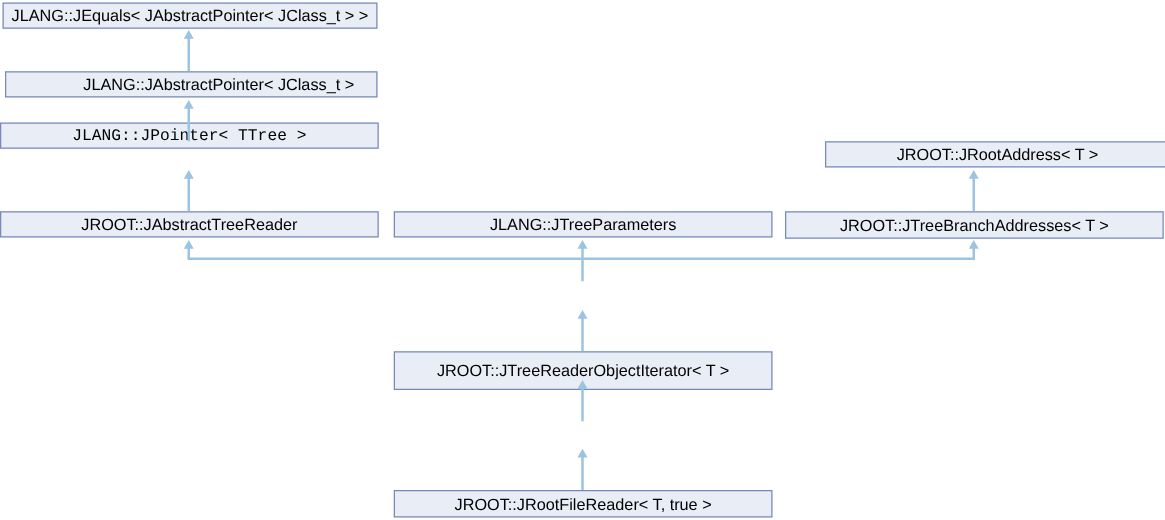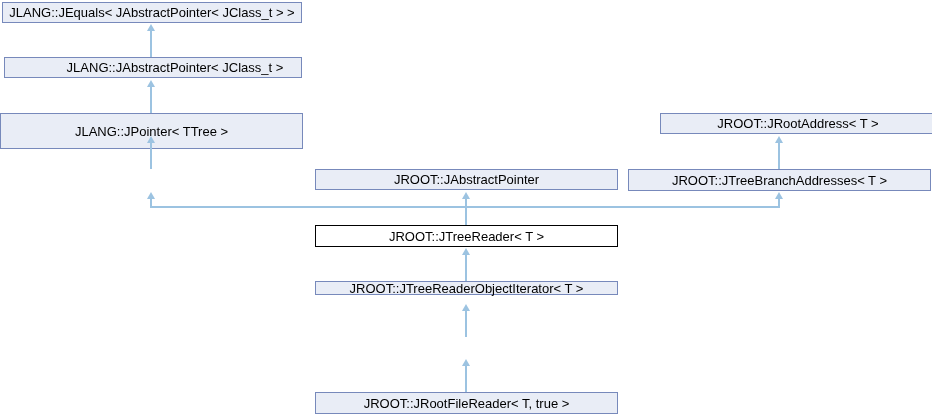--- a/index.html
+++ b/index.html
@@ -54,32 +54,32 @@
 </style>
 </head>
 <body>
 
 <div id="canvas">
 
   <div class="node" style="left:2px;   top:2px;   width:300px; height:21px;">JLANG::JEquals&lt; JAbstractPointer&lt; JClass_t &gt; &gt;</div>
 
   <div class="node" style="left:4px;   top:57px;  width:298px; height:21px;padding-left:44px;">JLANG::JAbstractPointer&lt; JClass_t &gt;</div>
 
-  <div class="node" style="left:0px;   top:113px; width:303px; height:36px;">JLANG::JPointer&lt; TTree &gt;</div>
+  <div class="node" style="left:0px;   top:98px; width:303px; height:21px;font-family:Liberation Mono, monospace;">JLANG::JPointer&lt; TTree &gt;</div>
 
+  <div class="node" style="left:0px;   top:169px; width:303px; height:21px;">JROOT::JAbstractTreeReader</div>
 
-  <div class="node" style="left:315px; top:169px; width:303px; height:21px;">JROOT::JAbstractPointer</div>
+  <div class="node" style="left:315px; top:169px; width:303px; height:21px;">JLANG::JTreeParameters</div>
 
   <div class="node" style="left:660px; top:113px; width:276px; height:21px;">JROOT::JRootAddress&lt; T &gt;</div>
 
   <div class="node" style="left:628px; top:169px; width:303px; height:22px;">JROOT::JTreeBranchAddresses&lt; T &gt;</div>
 
-  <div class="node current" style="left:315px; top:225px; width:303px; height:22px;">JROOT::JTreeReader&lt; T &gt;</div>
 
-  <div class="node" style="left:315px; top:281px; width:303px; height:14px;">JROOT::JTreeReaderObjectIterator&lt; T &gt;</div>
+  <div class="node" style="left:315px; top:281px; width:303px; height:31px;">JROOT::JTreeReaderObjectIterator&lt; T &gt;</div>
 
 
   <div class="node" style="left:315px; top:392px; width:303px; height:22px;">JROOT::JRootFileReader&lt; T, true &gt;</div>
 
   <div>
     <div class="ahead" style="left:147px; top:24px;"></div>
     <div class="vline" style="left:150px; top:30px; height:27px;"></div>
   </div>
 
   <div>

